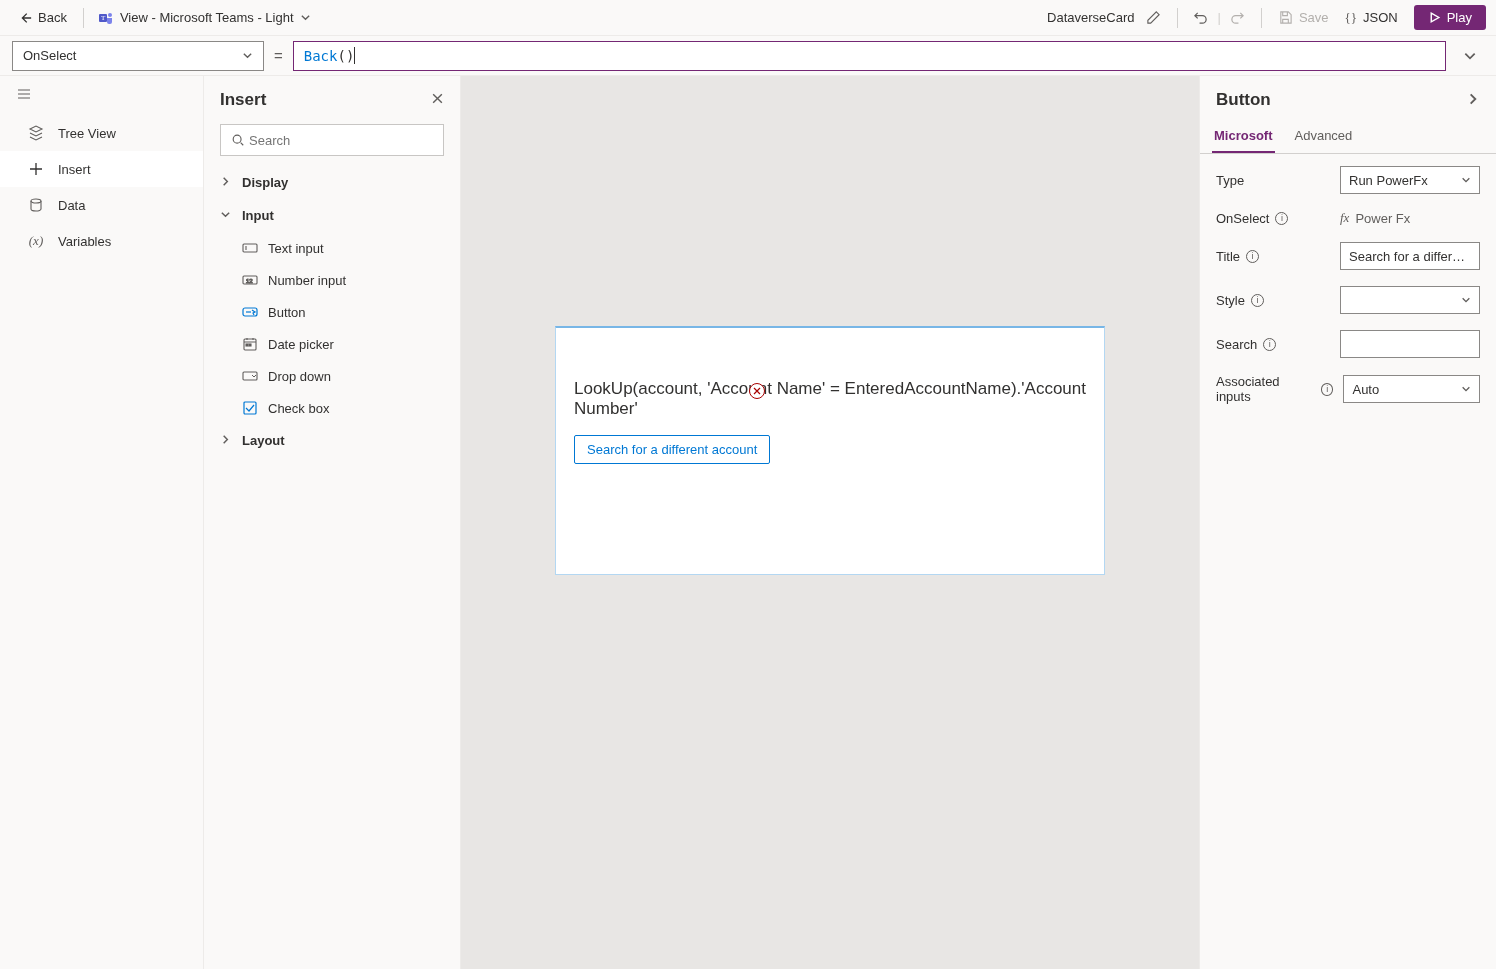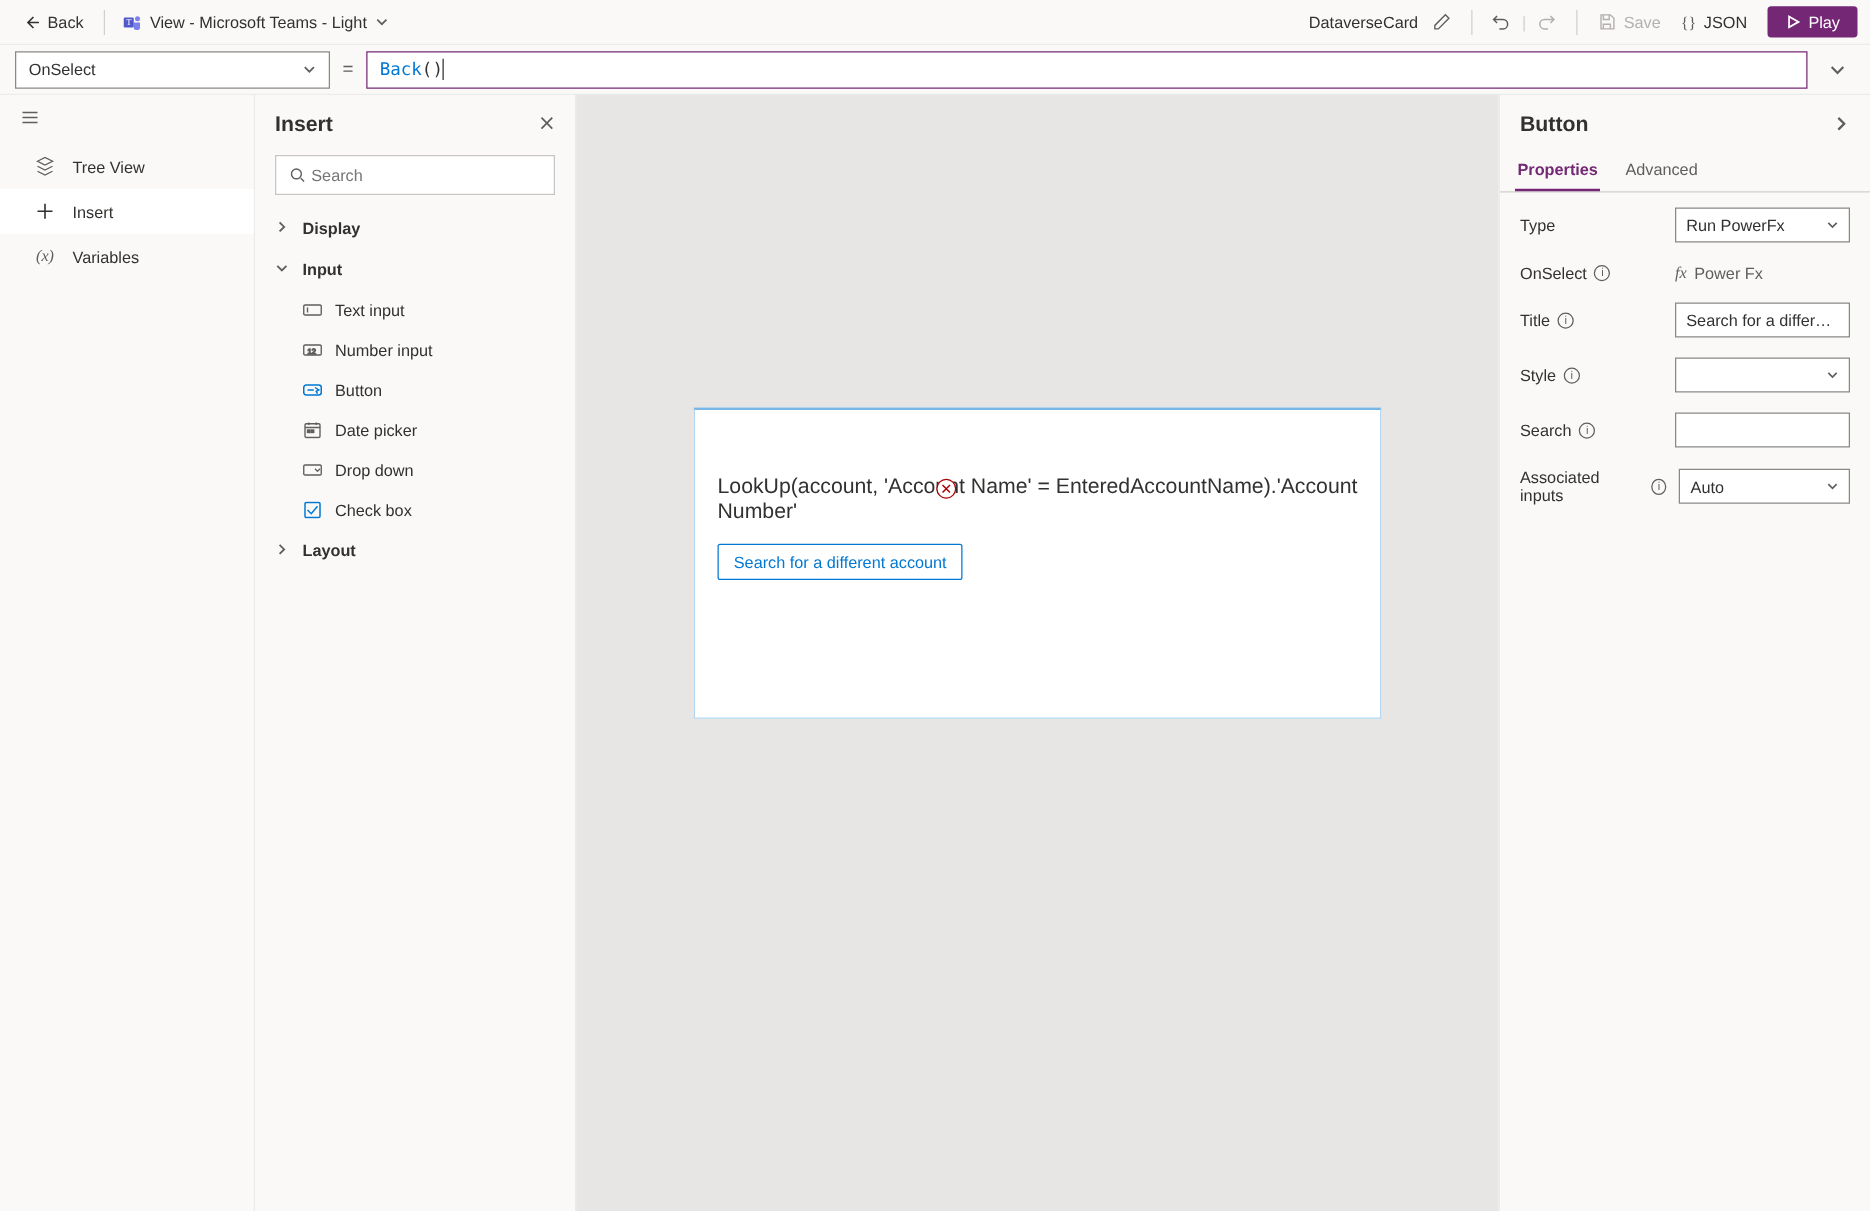--- a/index.html
+++ b/index.html
@@ -180,20 +180,29 @@
     </div>
     <div class="rail-item active">
       <span class="rail-icon">
           <svg width="16" height="16" viewBox="0 0 16 16" stroke="currentColor" stroke-width="1.3">
             <path d="M8 2 V14 M2 8 H14"></path>
           </svg>
         </span>
       <span>Insert</span>
     </div>
     <div class="rail-item">
+      <span class="rail-icon">
+          <svg width="16" height="16" viewBox="0 0 16 16" fill="none" stroke="currentColor" stroke-width="1.1">
+            <ellipse cx="8" cy="4" rx="5" ry="2"></ellipse>
+            <path d="M3 4 V12 A5 2 0 0 0 13 12 V4"></path>
+          </svg>
+        </span>
+      <span>Data</span>
+    </div>
+    <div class="rail-item">
       <span class="rail-icon" style="font-style:italic;font-family:Georgia;font-size:13px">(x)</span>
       <span>Variables</span>
     </div>
   </div>
 
   <div class="insert-panel">
     <div class="panel-header">
       <span class="panel-title">Insert</span>
       <span class="close-x">
         <svg width="13" height="13" viewBox="0 0 12 12" stroke="currentColor" stroke-width="1.3">
@@ -303,21 +312,21 @@
   <div class="right-panel">
     <div class="rp-header">
       <span class="rp-title">Button</span>
       <span>
         <svg width="14" height="14" viewBox="0 0 12 12" fill="none" stroke="#605e5c" stroke-width="1.6">
             <path d="M4 2 L8 6 L4 10"></path>
           </svg>
       </span>
     </div>
     <div class="rp-tabs">
-      <div class="rp-tab active">Properties</div>
+      <div class="rp-tab active">Microsoft</div>
       <div class="rp-tab">Advanced</div>
     </div>
     <div class="prop-grid">
       <div class="prop-row">
         <span class="prop-label">Type</span>
         <div class="prop-control">
           <span class="ellipsis">Run PowerFx</span>
           <svg width="10" height="10" viewBox="0 0 12 12" fill="none" stroke="#605e5c" stroke-width="1.6">
               <path d="M2 4 L6 8 L10 4"></path>
             </svg>

